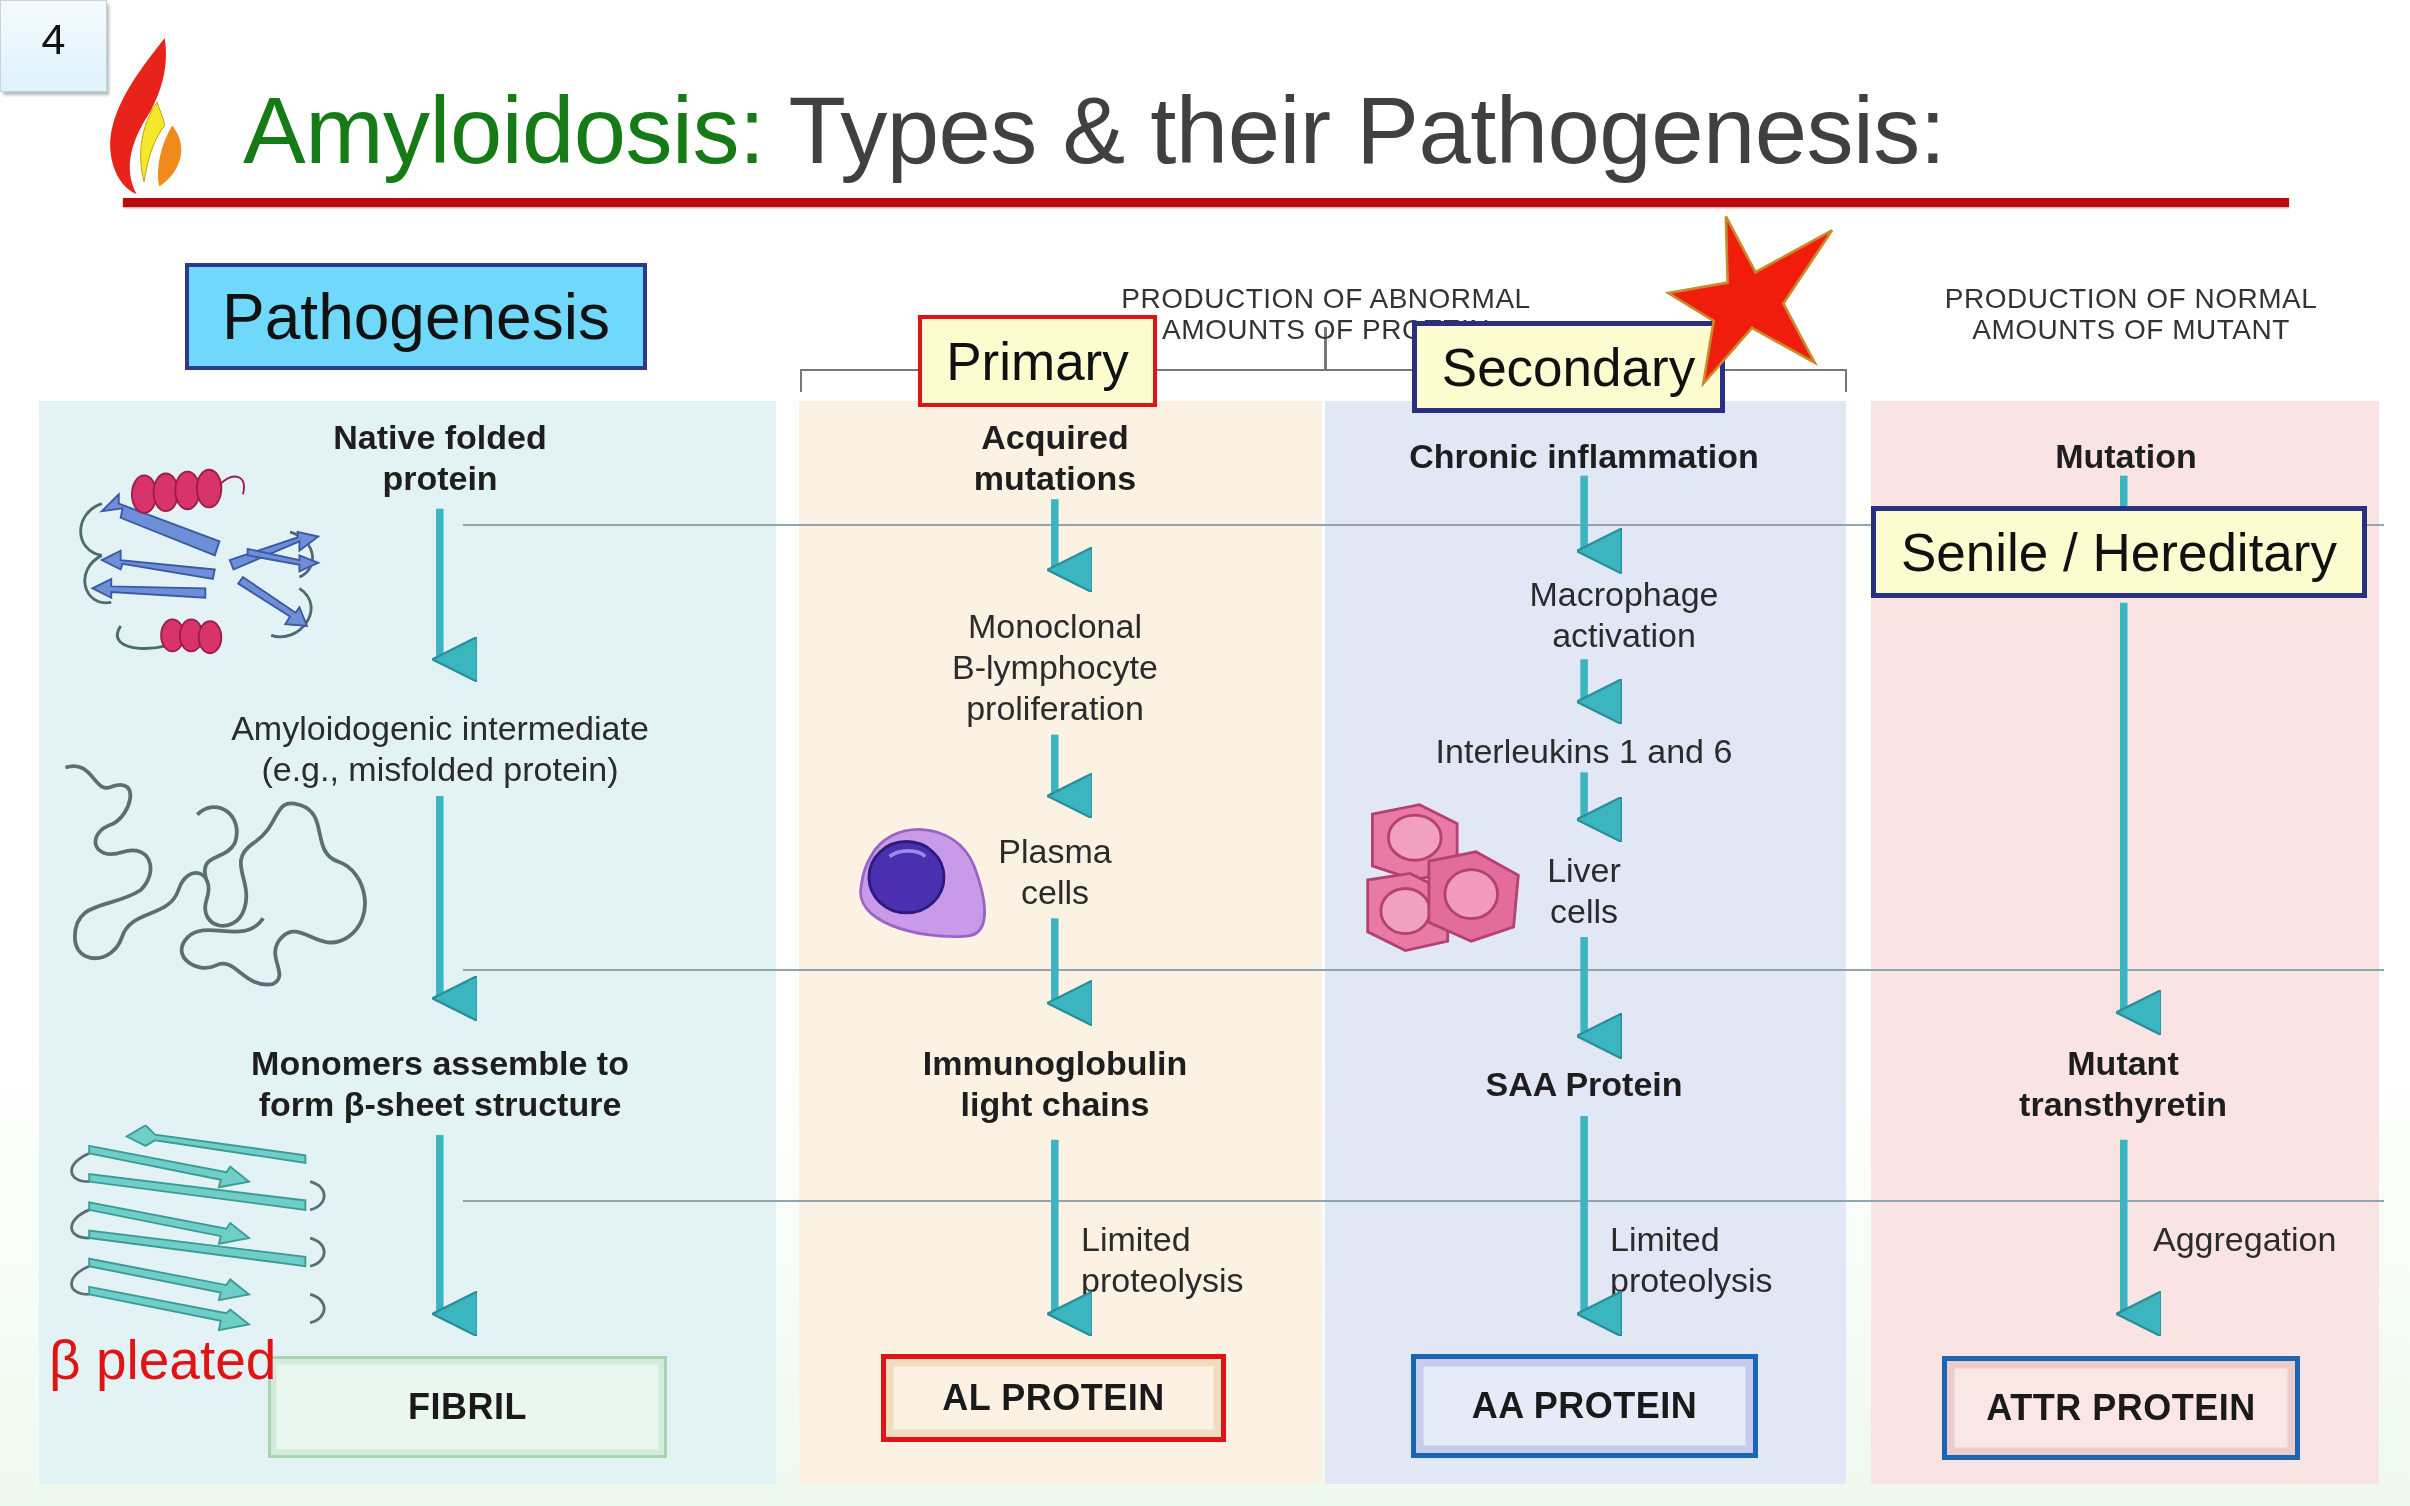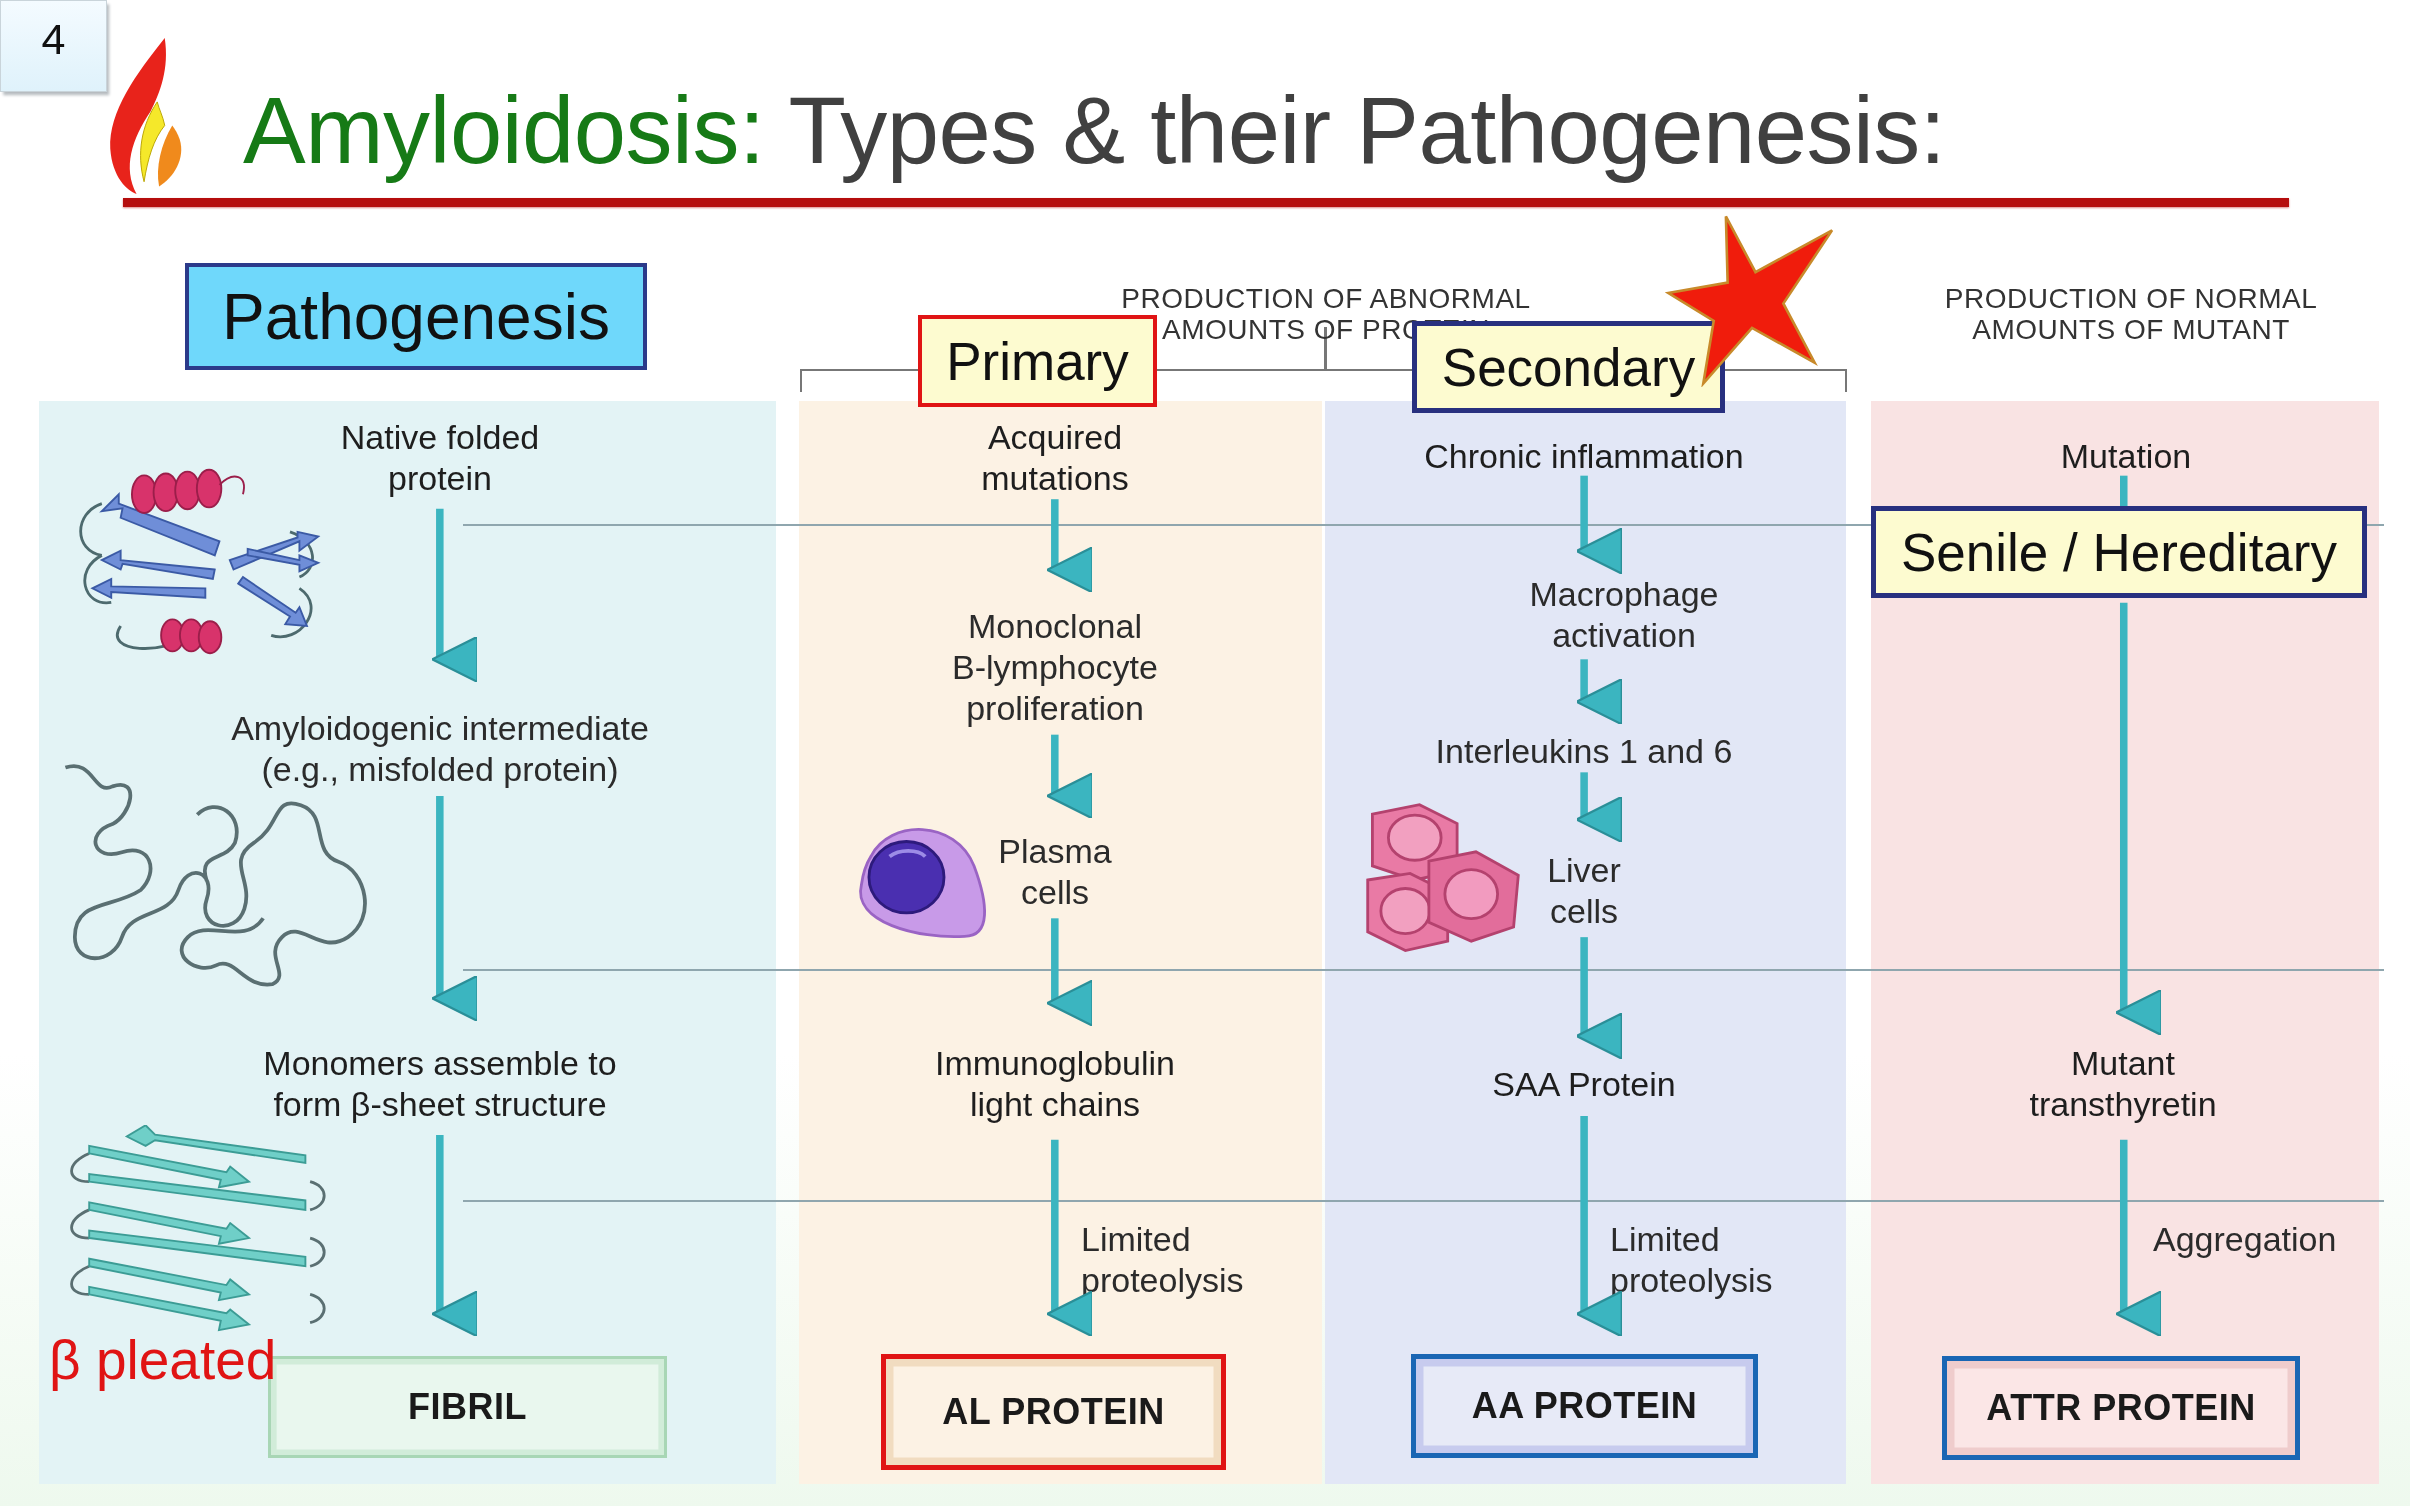--- a/index.html
+++ b/index.html
@@ -14,33 +14,33 @@
   #title .g{color:#167a16;}
   #title .b{color:#404040;margin-top:12px;}
   #title-rule{left:123px;top:198px;width:2166px;height:8.5px;background:#b50d0d;box-shadow:0 0.9px 1.9px #d88;}
   .panel{top:401px;height:1083px;}
   #p1{left:39px;width:737px;background:#e3f3f5;}
   #p2{left:799px;width:523px;background:#fcf2e4;}
   #p3{left:1325px;width:521px;background:#e2e7f6;}
   #p4{left:1871px;width:508px;background:#f9e3e3;}
   .hline{height:1.9px;background:#8fa6ae;left:463px;width:1921px;}
   .lbl{position:absolute;text-align:center;transform:translateX(-50%);white-space:nowrap;line-height:1.2;}
-  .bold{font-weight:normal;font-size:34px;color:#1e1e1e;}
+  .bold{font-weight:bold;font-size:34px;color:#1e1e1e;}
   .reg{font-size:34px;color:#2b2b2b;}
   .side{font-size:34px;color:#2b2b2b;text-align:left;transform:none;}
   .caps{font-size:28px;color:#333;text-align:center;transform:translateX(-50%);position:absolute;white-space:nowrap;line-height:1.12;letter-spacing:0.5px;margin-top:48px;}
   .tagbox{position:absolute;background:#fdfbd0;font-size:53px;color:#111;display:flex;align-items:center;justify-content:center;box-sizing:border-box;}
   #path-box{left:185px;top:263px;width:462px;height:107px;background:#6fd8fb;border:4.7px solid #2b3a8a;font-size:64px;}
   #primary-box{left:918px;top:315px;width:239px;height:92px;border:4.7px solid #e01414;}
   #secondary-box{left:1412px;top:321px;width:313px;height:92px;border:5.6px solid #28307f;}
   #senile-box{left:1871px;top:506px;width:496px;height:92px;border:5.6px solid #28307f;}
   .bracket{border:2.8px solid #777;border-bottom:none;height:21px;}
   .prot{position:absolute;box-sizing:border-box;font-weight:bold;font-size:36px;color:#1a1a1a;display:flex;align-items:center;justify-content:center;letter-spacing:0.5px;}
   #fibril{left:268px;top:1356px;width:399px;height:102px;background:#e9f7ee;border:3.8px solid #a8d6b5;box-shadow:inset 0 0 0 5.6px #d1ecd9;}
-  #al{left:881px;top:1354px;width:345px;height:116px;background:#fcf2e4;border:5.6px solid #e01414;box-shadow:inset 0 0 0 7.5px #f1dcc0;}
+  #al{left:881px;top:1354px;width:345px;height:88px;background:#fcf2e4;border:5.6px solid #e01414;box-shadow:inset 0 0 0 7.5px #f1dcc0;}
   #aa{left:1411px;top:1354px;width:347px;height:104px;background:#e7eaf7;border:5.6px solid #1a66b4;box-shadow:inset 0 0 0 7.5px #c7cbee;}
   #attr{left:1942px;top:1356px;width:358px;height:104px;background:#fbe6e6;border:5.6px solid #1a66b4;box-shadow:inset 0 0 0 7.5px #efcccc;}
   #beta{left:49px;top:1328px;font-size:55px;color:#e01414;white-space:nowrap;}
   svg.overlay{position:absolute;left:0;top:0;width:2411px;height:1507px;pointer-events:none;}
 </style>
 </head>
 <body>
 
 <div id="slide-num" class="abs">
     <span>4</span>

